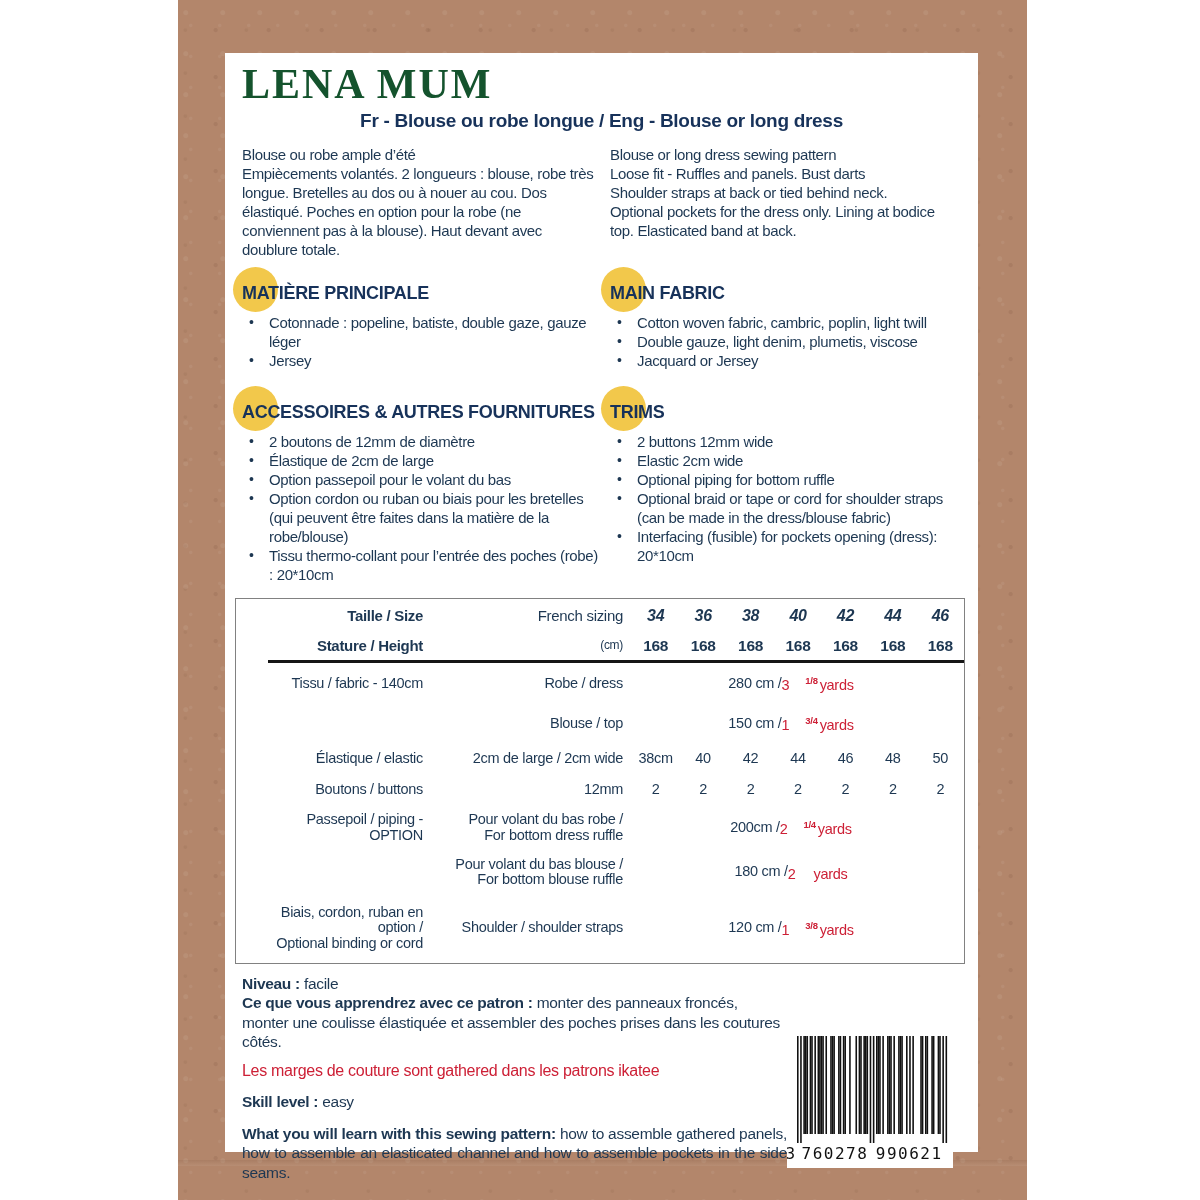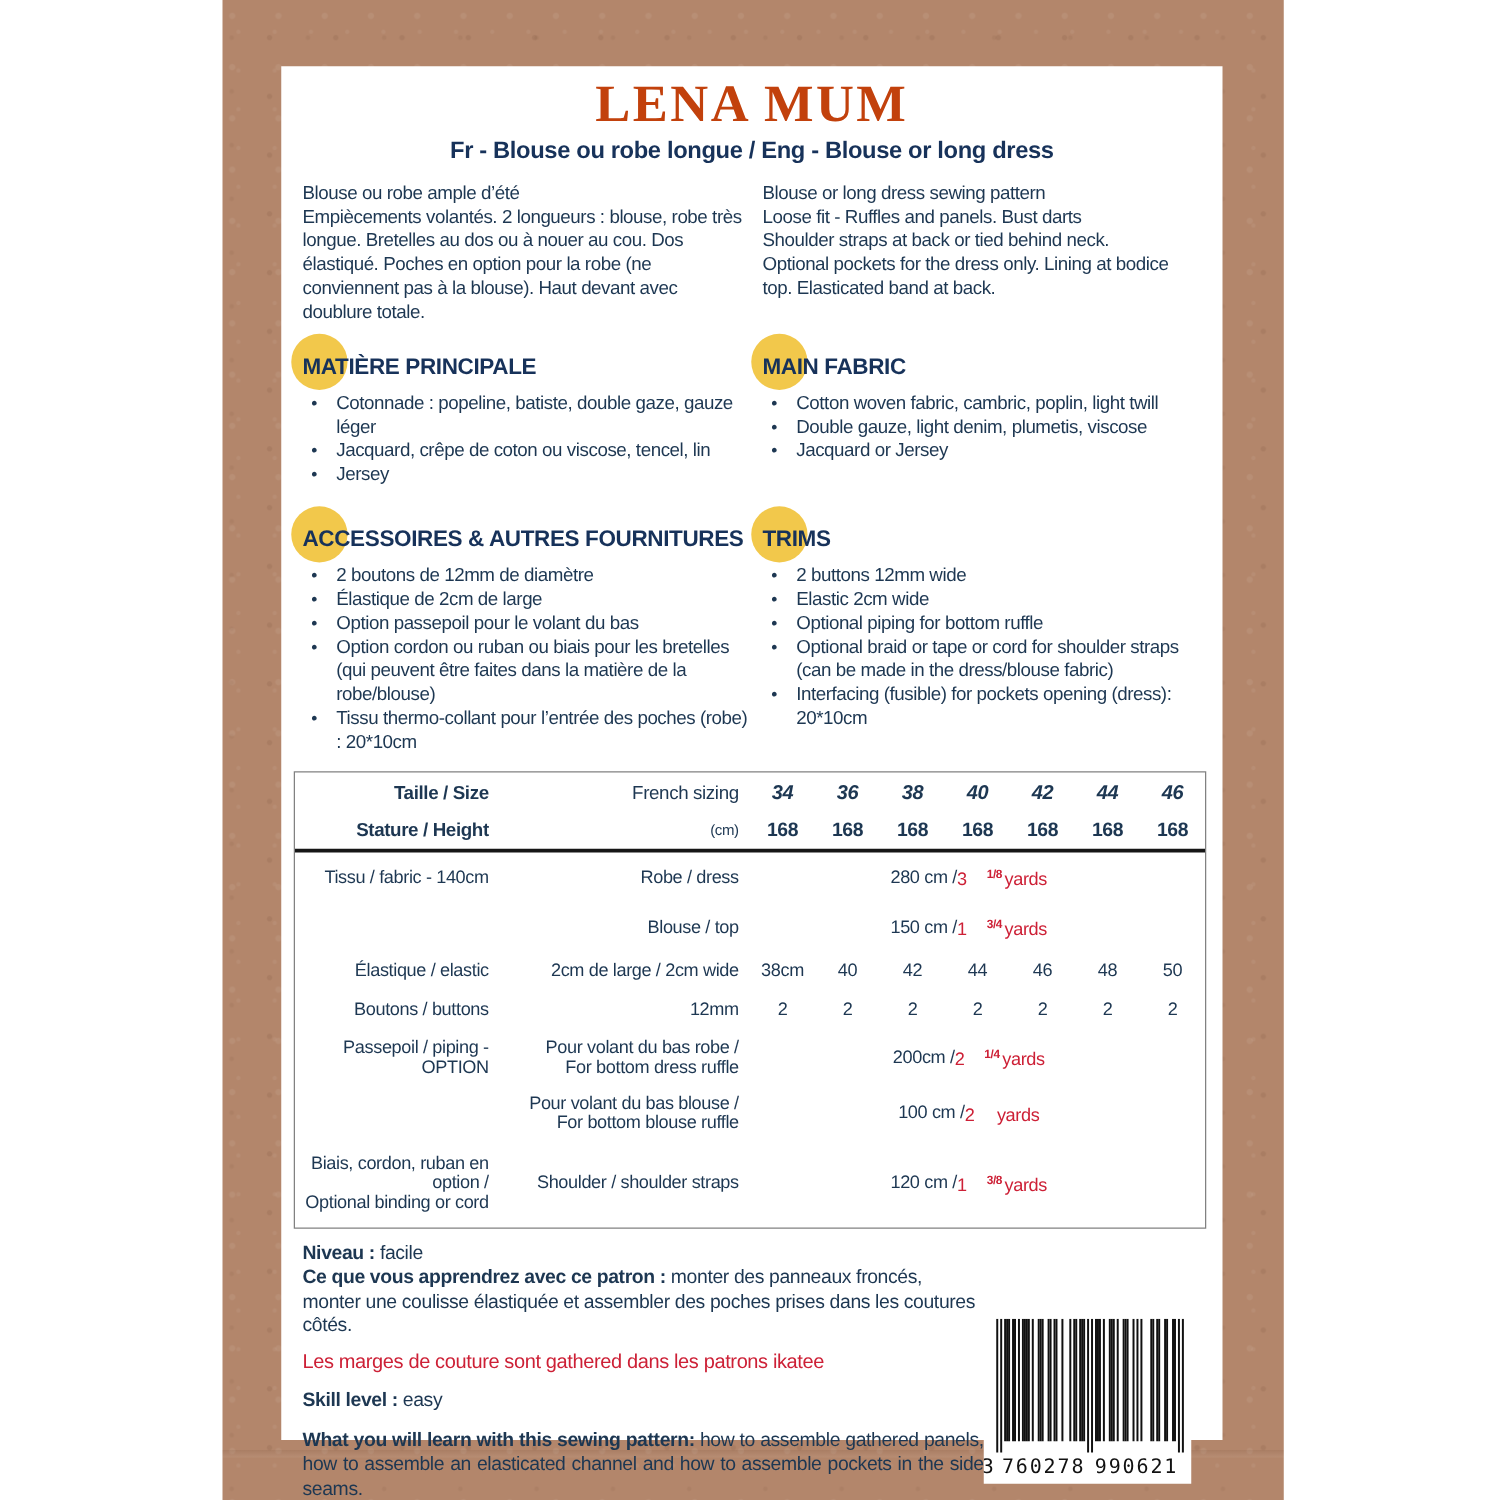--- a/index.html
+++ b/index.html
@@ -22,21 +22,21 @@
 
   
   .card {
     position:absolute; left:47px; top:53px; width:753px; height:1099px;
     background:#fff; color:#1d3752; padding:10px 17px 0;
   }
 
   .title {
     font-family:"Liberation Serif", serif; font-weight:bold;
     font-size:42px; line-height:1.04; letter-spacing:2px;
-    color:#c2410c; text-align:center;
+    color:#14532d; 
   }
   .subtitle {
     text-align:center; font-weight:bold; font-size:19px; letter-spacing:-0.3px;
     color:#17325a; margin-top:3px;
   }
 
   .intro-grid { display:grid; grid-template-columns:358px 1fr; column-gap:10px; margin-top:13px; }
   .intro { font-size:15px; line-height:19px; letter-spacing:-0.35px; white-space:pre-line; }
 
   .sections-grid { display:grid; grid-template-columns:358px 1fr; column-gap:10px; row-gap:16px; margin-top:8px; }
@@ -44,21 +44,21 @@
   .sec h2 .dot {
     position:absolute; left:-9px; top:0px; width:45px; height:45px; border-radius:50%;
     background:#f2c84b; z-index:0;
   }
   .sec h2 .txt { position:relative; z-index:1; }
   .sec ul { list-style:none; font-size:15px; line-height:19px; letter-spacing:-0.35px; }
   .sec li { position:relative; padding-left:27px; }
   .sec li::before { content:"•"; position:absolute; left:7px; top:0; font-size:14px; }
 
   
-  .size-table { margin:14px 0 0 -7px; width:730px; border:1px solid #818181; background:#fff; }
+  .size-table { margin:14px 0 0 -7px; width:730px; border:1px solid #818181; background:#fff;padding-left:32px; }
   .trow { display:grid; grid-template-columns:164px 200px repeat(7, 1fr); }
   .thead { border-bottom:3px solid #161616; }
   .cell { display:flex; align-items:center; font-size:14.5px; letter-spacing:-0.3px; line-height:15.5px; }
   .c-label { justify-content:flex-end; text-align:right; padding-right:9px; white-space:pre-line; }
   .c-mid   { justify-content:flex-end; text-align:right; padding-right:9px; white-space:pre-line; }
   .c-val   { justify-content:center; text-align:center; }
   .c-span  { grid-column:3 / -1; justify-content:center; text-align:center; padding-right:14px; }
   .b { font-weight:bold; }
   .h1r .cell { height:34px; }
   .h2r .cell { height:27px; }
@@ -110,21 +110,20 @@
 
       <div class="sections-grid">
 
         <div class="sec">
           <h2>
             <span class="dot"></span>
             <span class="txt">MATIÈRE PRINCIPALE</span>
           </h2>
           <ul>
             <li>Cotonnade : popeline, batiste, double gaze, gauze léger</li>
-            <li>Jacquard, crêpe de coton ou viscose, tencel, lin</li>
             <li>Jersey</li>
           </ul>
         </div>
 
         <div class="sec">
           <h2>
             <span class="dot"></span>
             <span class="txt">MAIN FABRIC</span>
           </h2>
           <ul>
@@ -240,21 +239,21 @@
               <span>200cm / </span>
                 <span class="red"><span>2</span><span class="frac">1/4</span><span class="ydunit">yards</span></span>
             </div>
           </div>
 
           <div class="trow r-bruffle">
             <div class="cell c-label"></div>
             <div class="cell c-mid">Pour volant du bas blouse /
 For bottom blouse ruffle</div>
             <div class="cell c-span">
-              <span>100 cm / </span>
+              <span>180 cm / </span>
                 <span class="red"><span>2</span><span class="frac"></span><span class="ydunit">yards</span></span>
             </div>
           </div>
 
           <div class="trow r-binding">
             <div class="cell c-label">Biais, cordon, ruban en option /
 Optional binding or cord</div>
             <div class="cell c-mid">Shoulder / shoulder straps</div>
             <div class="cell c-span">
               <span>120 cm / </span>

